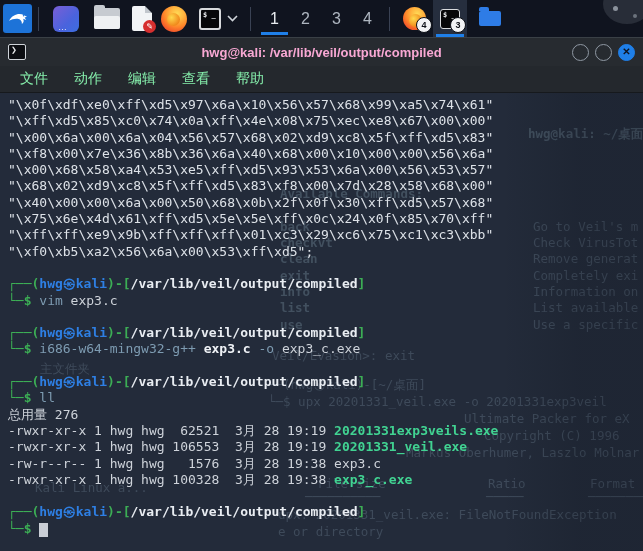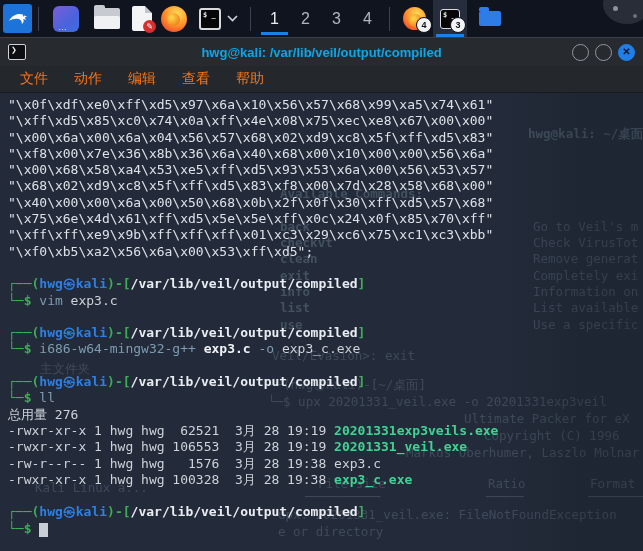--- a/index.html
+++ b/index.html
@@ -61,30 +61,30 @@
   .corner-blob .d1{position:absolute;left:10px;top:22px;width:5px;height:5px;border-radius:50%;background:#8b929c;}
   .corner-blob .d2{position:absolute;left:30px;top:30px;width:4px;height:4px;border-radius:50%;background:#6b727c;}
 
   
   .window{position:absolute;top:37px;left:0;right:0;bottom:0;display:flex;flex-direction:column;}
   .titlebar{height:28px;background:#272b30;border-top:1px solid #3a4046;display:flex;
             align-items:center;padding:0 8px;position:relative;flex:0 0 auto;}
   .tb-win-icon{width:16px;height:14px;background:#0c0e12;border:1px solid #cfd4d9;border-radius:2px;
                position:relative;z-index:2;}
   .tb-win-icon::after{content:"❯";position:absolute;left:2px;top:1px;font-size:7px;color:#e8eaec;}
-  .tb-title{position:absolute;left:0;right:0;text-align:center;color:#0ea5e9;
+  .tb-title{position:absolute;left:0;right:0;text-align:center;color:#f9a8d4;
             font:bold 13px "Liberation Sans",sans-serif;}
   .win-btns{margin-left:auto;display:flex;gap:6px;z-index:2;}
   .wbtn{width:17px;height:17px;border-radius:50%;border:1.5px solid #8f98a3;background:transparent;
         box-sizing:border-box;padding:0;}
   .wbtn.close{background:#1f7fe8;border-color:#1f7fe8;color:#0e1320;
               font:bold 10px/14px "Liberation Sans",sans-serif;text-align:center;}
   .menubar{height:26px;background:#24282d;border-bottom:1px solid #16191d;display:flex;
            align-items:center;gap:26px;padding-left:20px;flex:0 0 auto;}
-  .menu-item{color:#f97316;font-size:14px;cursor:default;}
+  .menu-item{color:#86efac;font-size:14px;cursor:default;}
 
   
   .terminal{flex:1;position:relative;background:#232b3a;overflow:hidden;
             font-family:"DejaVu Sans Mono",monospace;}
   .terminal::after{content:"";position:absolute;inset:0;pointer-events:none;
                    background:linear-gradient(90deg,rgba(0,0,0,0) 78%,rgba(10,14,22,.18) 90%);}
   .ghost-layer{position:absolute;inset:0;}
   .ghost{position:absolute;color:#3e4a5a;font-size:12.5px;white-space:pre;}
   .ghost.gb{font-weight:bold;color:#42505f;}
   .term-output{position:absolute;inset:0;padding:4px 0 0 8px;}

